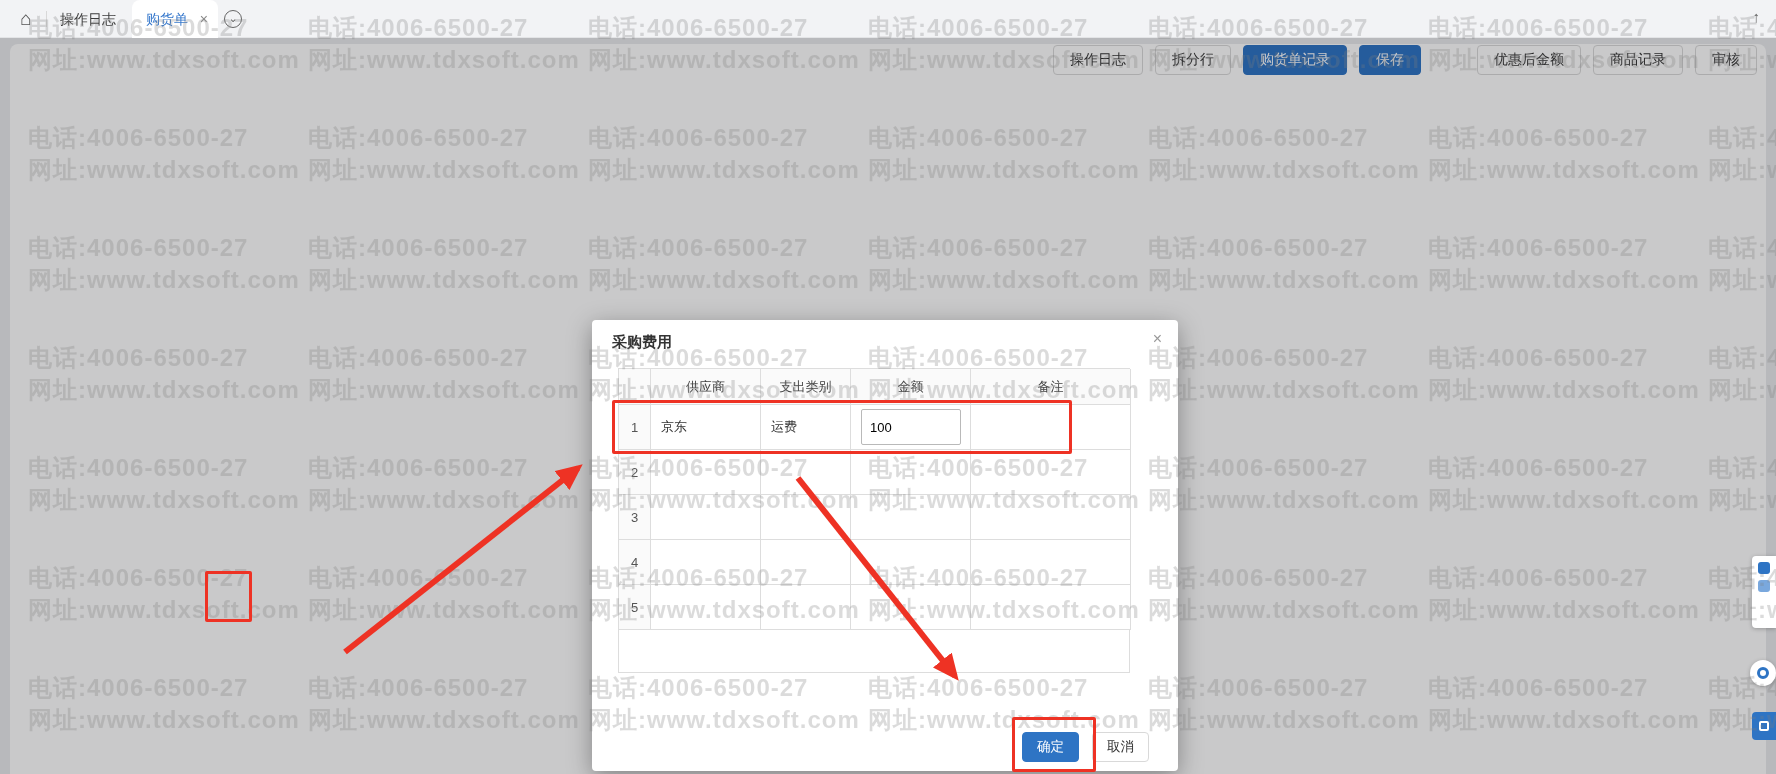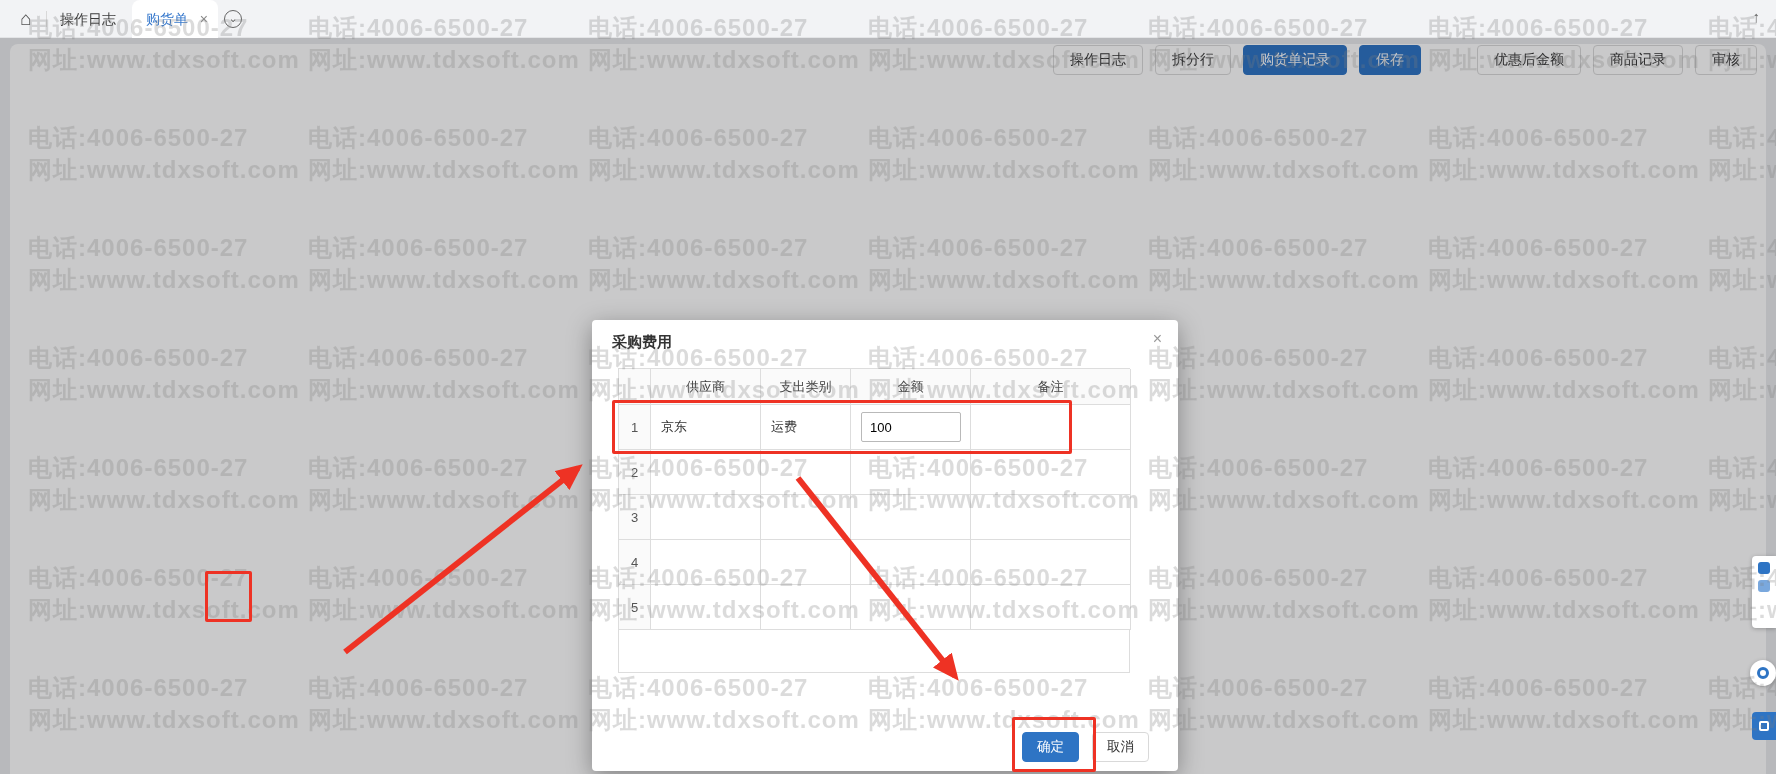--- a/index.html
+++ b/index.html
@@ -82,21 +82,21 @@
   .modal { position:absolute; left:592px; top:320px; width:586px; height:451px; background:#fff; border-radius:4px; box-shadow:0 6px 24px rgba(0,0,0,.35); z-index:20; }
   .m-title { position:absolute; left:20px; top:13px; font-size:15px; font-weight:bold; color:#333; }
   .m-close { position:absolute; right:16px; top:10px; font-size:16px; color:#999; }
   .mtable { position:absolute; left:26px; top:48px; width:512px; font-size:13px; color:#333; border-left:1px solid #ddd; border-top:1px solid #ddd; }
   .mrow { display:grid; grid-template-columns:32px 110px 90px 120px 160px; }
   .mrow > div { border-right:1px solid #ddd; border-bottom:1px solid #ddd; display:flex; align-items:center; padding:0 10px; }
   .mrow.hd > div { height:36px; background:#fafafa; justify-content:center; color:#444; }
   .mrow.dr > div { height:45px; }
   .mrow .cnum { justify-content:center; background:#fafafa; padding:0; color:#555; }
   .m-tail { width:512px; height:44px; border-left:1px solid #ddd; border-right:1px solid #ddd; border-bottom:1px solid #ddd; margin-left:26px; position:absolute; top:309px; }
-  .amount-input { width:100px; height:30px; border:1px solid #b9b9b9; border-radius:2px; font-size:13px; padding:0 8px; font-family:inherit; }
+  .amount-input { width:100px; height:36px; border:1px solid #b9b9b9; border-radius:2px; font-size:13px; padding:0 8px; font-family:inherit; }
   .m-btn { position:absolute; top:412px; height:30px; padding:0 14px; font-size:13.5px; }
   .m-ok { left:430px; }
   .m-cancel { left:500px; }
 
   
   .wm { position:absolute; z-index:30; font-size:24px; font-weight:bold; color:rgba(125,125,125,0.28); white-space:nowrap; pointer-events:none; letter-spacing:1px; }
   .anno { position:absolute; z-index:36; border:3px solid #ee3224; border-radius:2px; pointer-events:none; }
   .arrows { position:absolute; left:0; top:0; width:1776px; height:774px; z-index:35; pointer-events:none; }
 </style>
 </head>

